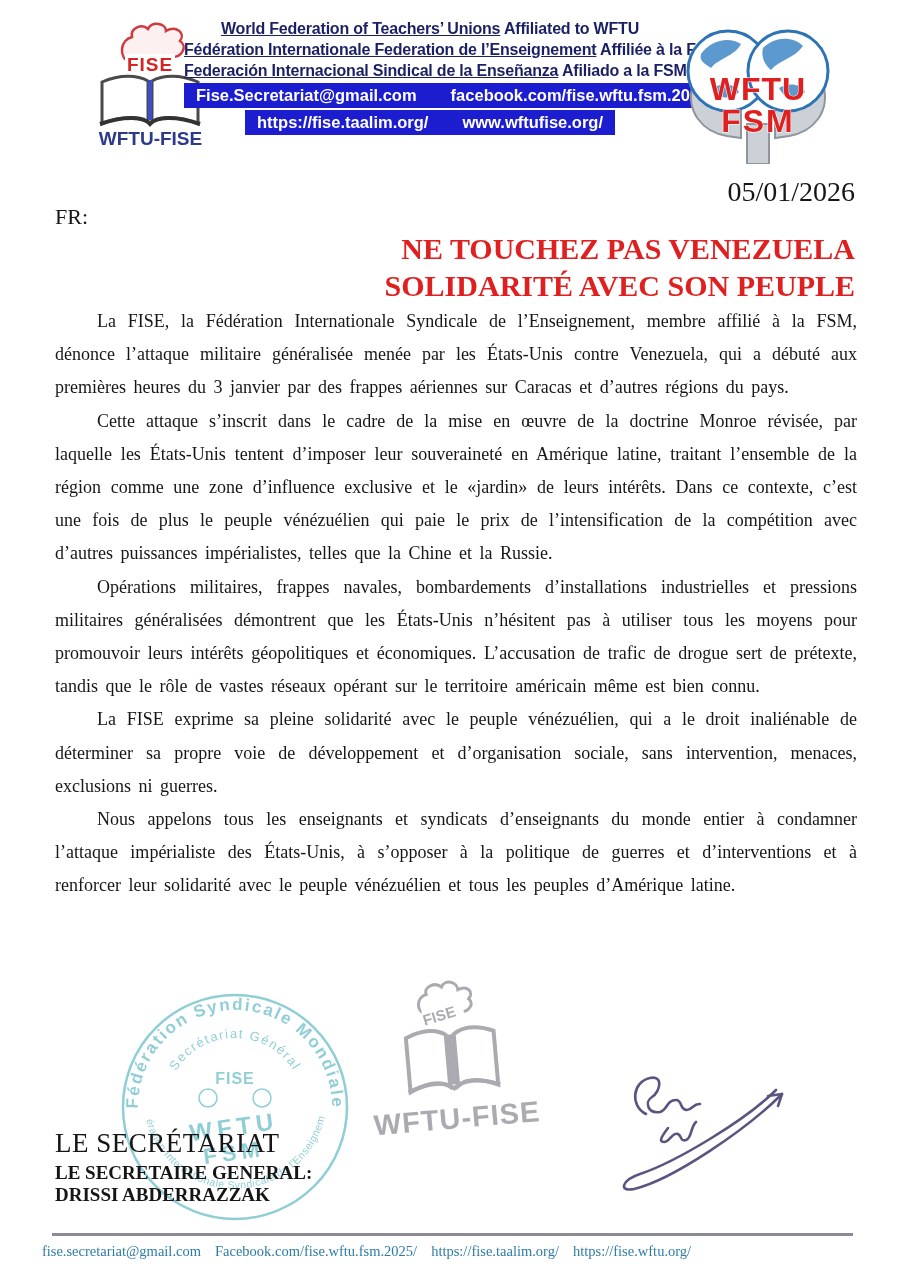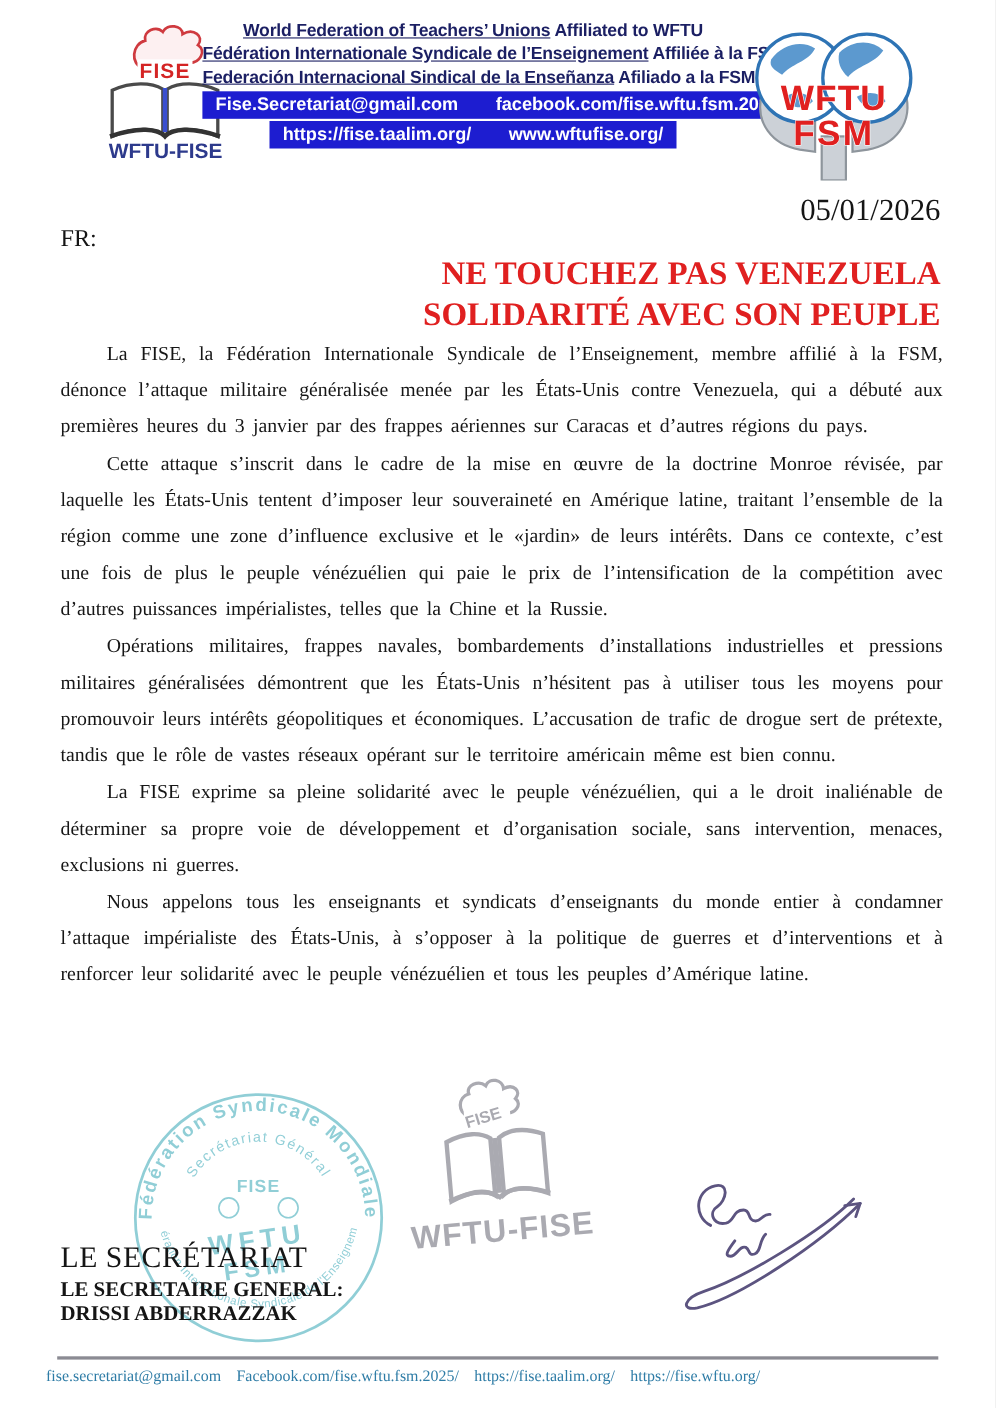--- a/index.html
+++ b/index.html
@@ -58,21 +58,21 @@
       <text x="64" y="51" text-anchor="middle" font-family="Liberation Sans,sans-serif" font-size="19" font-weight="bold" fill="#d42424" letter-spacing="1">FISE</text>
       <path d="M16 62 C34 54 52 55 62 61 L62 102 C52 96 34 96 16 104 Z" fill="#ffffff" stroke="#4a4a4a" stroke-width="3"></path>
       <path d="M112 62 C94 54 76 55 66 61 L66 102 C76 96 94 96 112 104 Z" fill="#ffffff" stroke="#4a4a4a" stroke-width="3"></path>
       <path d="M14 104 C40 95 58 97 64 104 C70 97 88 95 114 104" fill="none" stroke="#333333" stroke-width="4"></path>
       <line x1="64" y1="60" x2="64" y2="100" stroke="#3a4fd0" stroke-width="4"></line>
     </svg>
     <div class="logo-left-caption">WFTU-FISE</div>
 
     <div class="hdr-center">
       <div class="hdr-line"><span class="u">World Federation of Teachers’ Unions</span><span> Affiliated to WFTU</span></div>
-      <div class="hdr-line"><span class="u">Fédération Internationale Syndicale de l’Enseignement</span><span> Affiliée à la FSM</span></div>
+      <div class="hdr-line"><span class="u">Fédération Internationale Federation de l’Enseignement</span><span> Affiliée à la FSM</span></div>
       <div class="hdr-line"><span class="u">Federación Internacional Sindical de la Enseñanza</span><span> Afiliado a la FSM</span></div>
       <div class="banner"><span>Fise.Secretariat@gmail.com</span><span class="gap"></span><span>facebook.com/fise.wftu.fsm.2025/</span></div><br>
       <div class="banner"><span>https://fise.taalim.org/</span><span class="gap"></span><span>www.wftufise.org/</span></div>
     </div>
 
     <svg class="logo-right" width="150" height="138" viewBox="0 0 150 138">
       <path d="M10 58 C2 86 20 106 44 110 L58 112 L58 80 C40 82 22 74 20 56 Z" fill="#ccd1d7" stroke="#8e959c" stroke-width="2"></path>
       <path d="M140 58 C148 86 130 106 106 110 L92 112 L92 80 C110 82 128 74 130 56 Z" fill="#ccd1d7" stroke="#8e959c" stroke-width="2"></path>
       <rect x="64" y="98" width="22" height="40" fill="#ccd1d7" stroke="#8e959c" stroke-width="2"></rect>
       <circle cx="45" cy="45" r="40" fill="#ffffff" stroke="#2e74b5" stroke-width="3"></circle>

